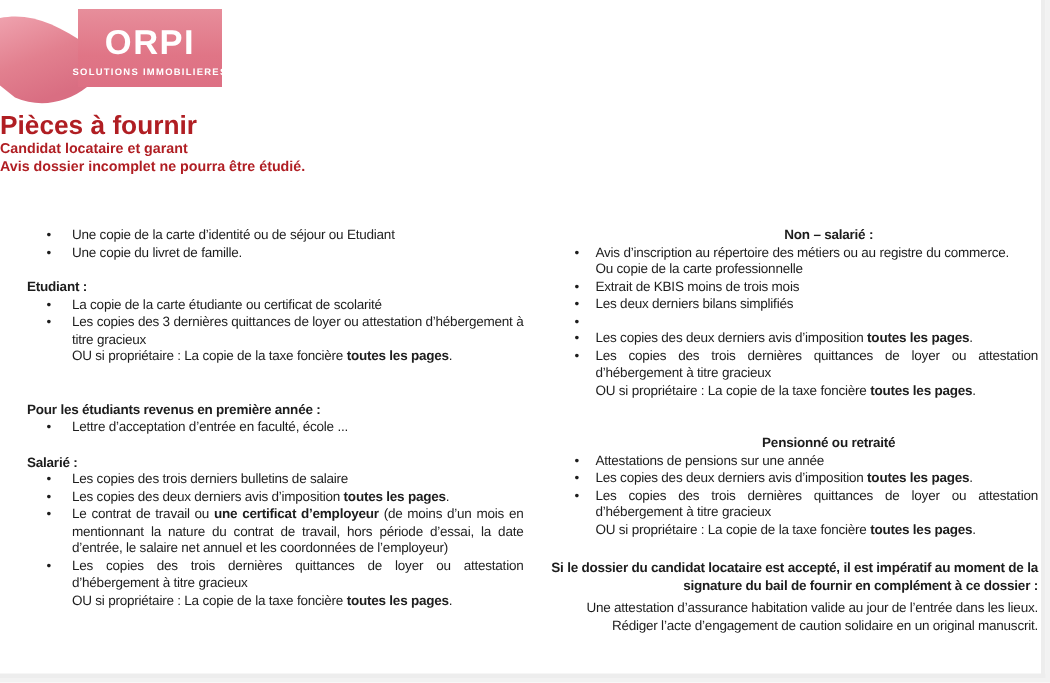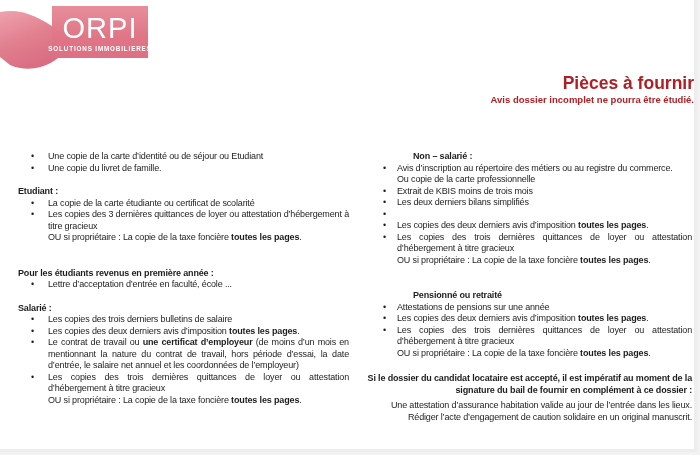--- a/index.html
+++ b/index.html
@@ -16,41 +16,41 @@
   }
   
   .logo{position:absolute;left:0;top:0;width:170px;height:80px;}
   .ribbon-svg{position:absolute;left:0;top:8px;}
   .logo-box{
     position:absolute;left:52px;top:6px;width:96px;height:52px;
     background:linear-gradient(180deg,#e78e9b 0%,#e07586 60%,#dd7084 100%);
     display:flex;flex-direction:column;align-items:center;justify-content:center;
   }
   .logo-name{
-    color:#ffffff;font-weight:normal;font-size:29px;line-height:29px;
+    color:#ffffff;font-weight:bold;font-size:23px;line-height:29px;
     letter-spacing:1px;margin-top:2px;
   }
   .logo-tagline{
     color:#ffffff;font-size:6.3px;letter-spacing:0.85px;margin-top:2px;
     white-space:nowrap;font-weight:bold;
   }
   
-  .doc-header{position:absolute;left:0;top:73px;width:694px;text-align:right;color:#b01e23;}
+  .doc-header{position:absolute;left:0;top:73px;width:694px;text-align:left;color:#b01e23;}
   .doc-title{font-size:17.5px;font-weight:bold;line-height:20px;margin:0;}
   .doc-sub{font-size:9.5px;font-weight:bold;line-height:11px;margin-top:1px;}
   
   .col{
     position:absolute;top:151px;font-size:9px;line-height:11.5px;
     letter-spacing:-0.15px;color:#1d1d1d;
   }
   .col-left{left:18px;width:331px;}
   .col-right{left:362px;width:330px;}
   .sec-title{font-weight:bold;}
   .col-left .sec-title{}
-  .col-right .sec-title{margin-left:51px;}
+  .col-right .sec-title{margin-left:51px;text-align:center;}
   .sec-title.flush{margin-left:0;}
   .li{display:flex;align-items:flex-start;}
   .dot{flex:0 0 auto;box-sizing:border-box;}
   .col-left .dot{width:30px;padding-left:13px;}
   .col-right .dot{width:35px;padding-left:21px;}
   .li-text{flex:1 1 auto;text-align:justify;}
   .mt12{margin-top:12px;}
   .mt24{margin-top:24px;}
   .mt14{margin-top:14px;text-align:right;}
   .closing .intro{font-weight:bold;}
@@ -75,20 +75,21 @@
       <path d="M0,4 C 20,0 38,8 58,22 L 58,50 C 44,61 26,64 10,57 L 0,49 Z" fill="url(#rg)"></path>
     </svg>
     <div class="logo-box">
       <div class="logo-name">ORPI</div>
       <div class="logo-tagline">SOLUTIONS IMMOBILIERES</div>
     </div>
   </div>
 
   <div class="doc-header">
     <h1 class="doc-title">Pièces à fournir</h1>
+    <div class="doc-sub">Candidat locataire et garant</div>
     <div class="doc-sub">Avis dossier incomplet ne pourra être étudié.</div>
   </div>
 
   <div class="col col-left">
 
     <div>
       <div class="li">
         <span class="dot">•</span>
         <div class="li-text"><span>Une copie de la carte d’identité ou de séjour ou Etudiant</span></div>
       </div>

